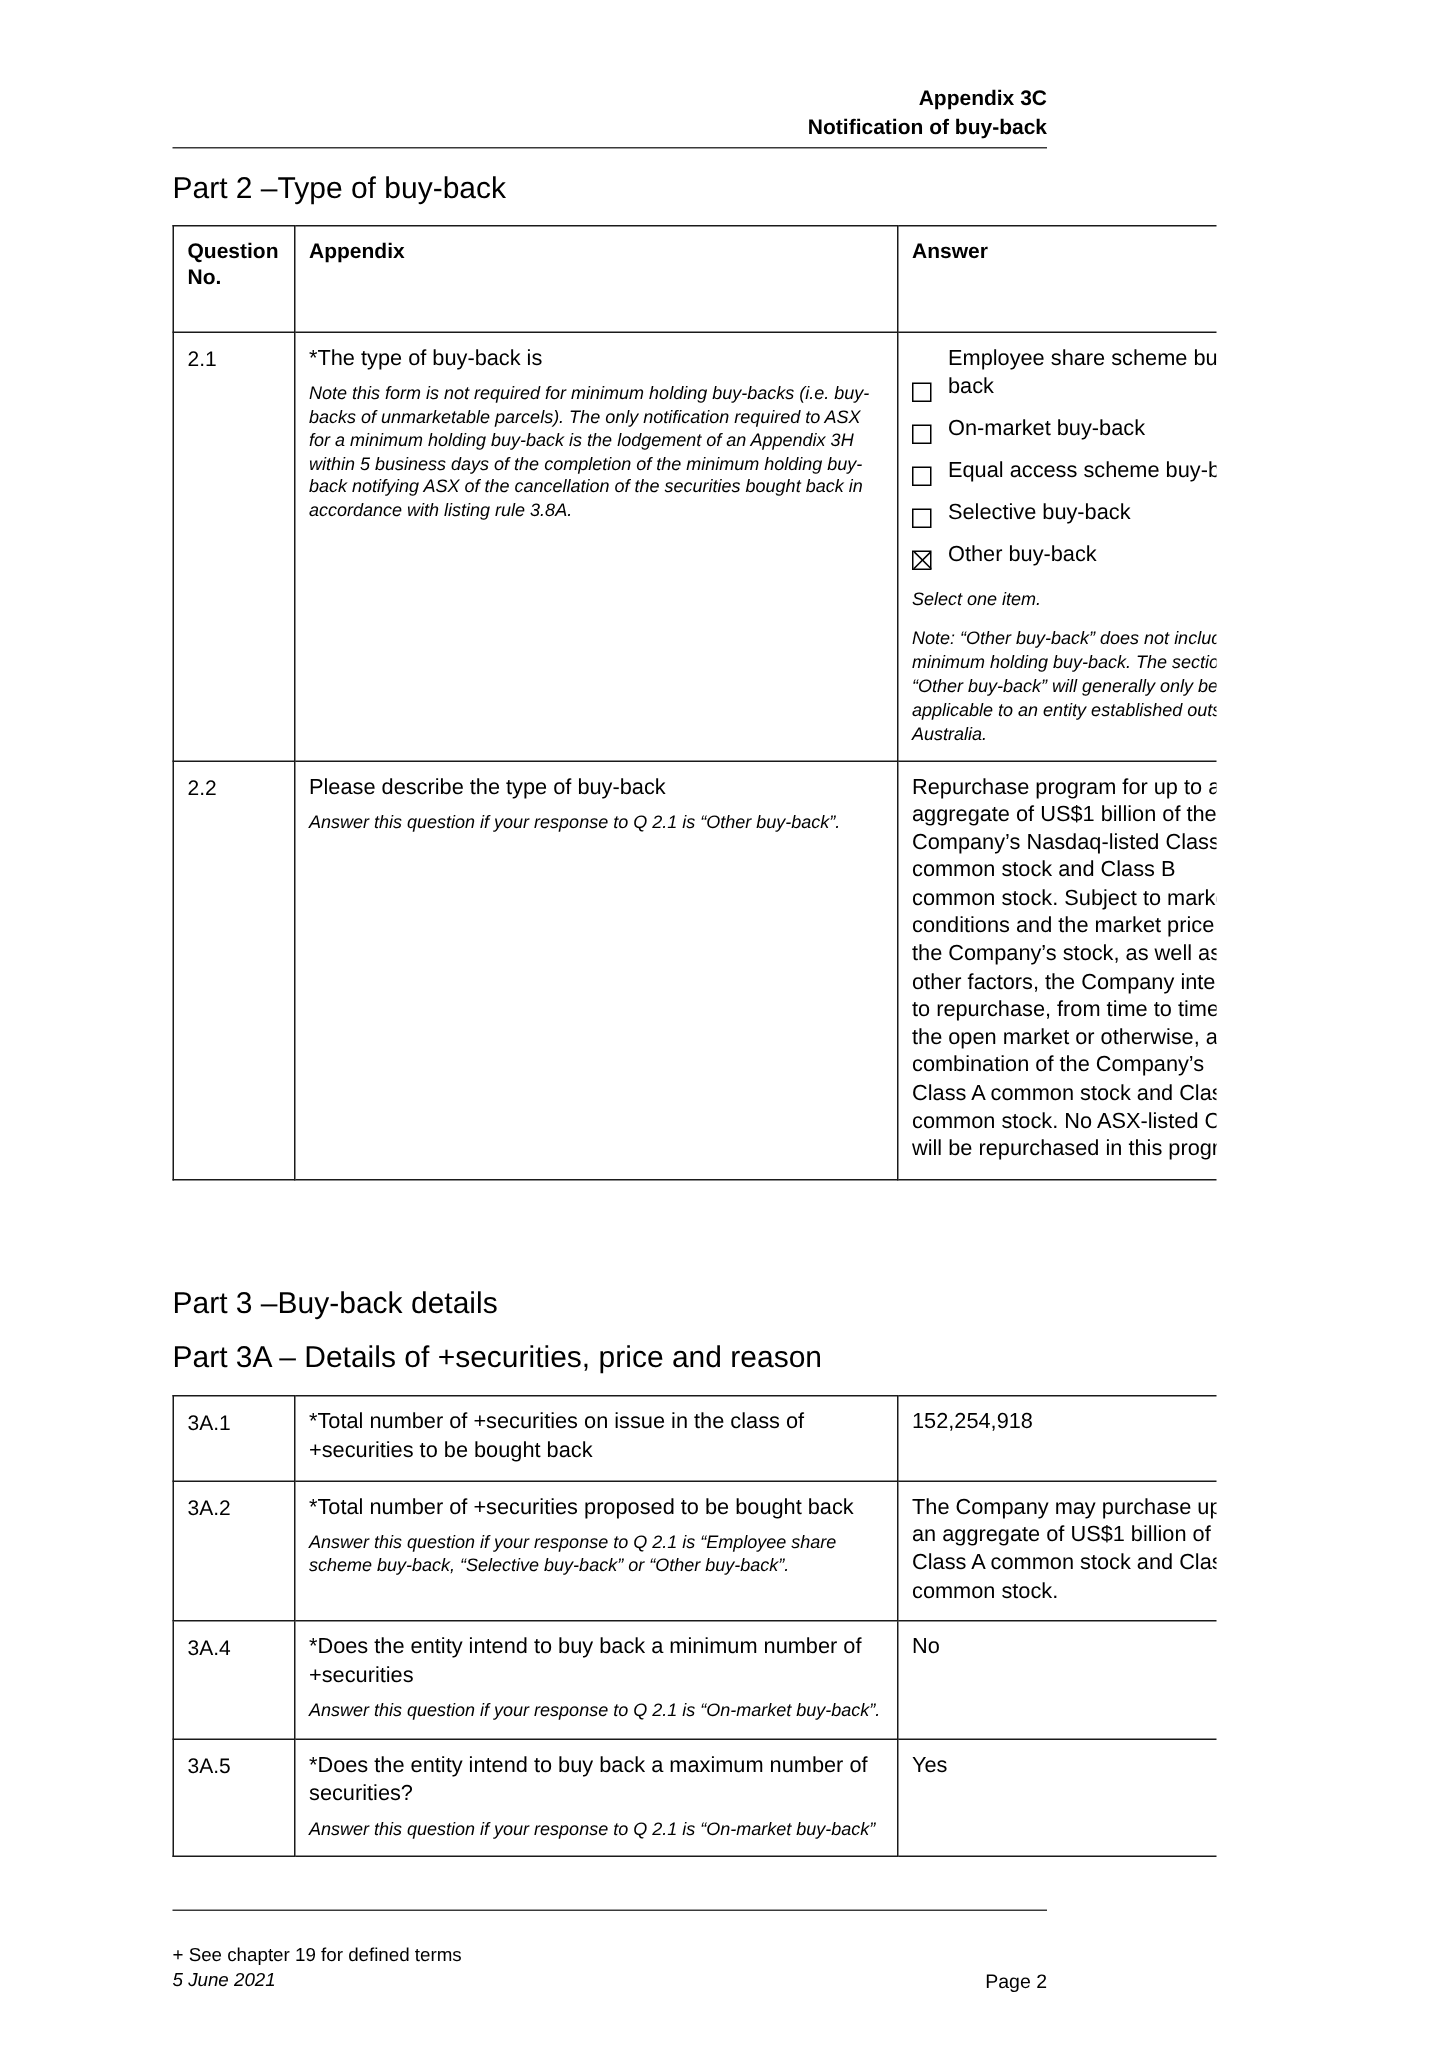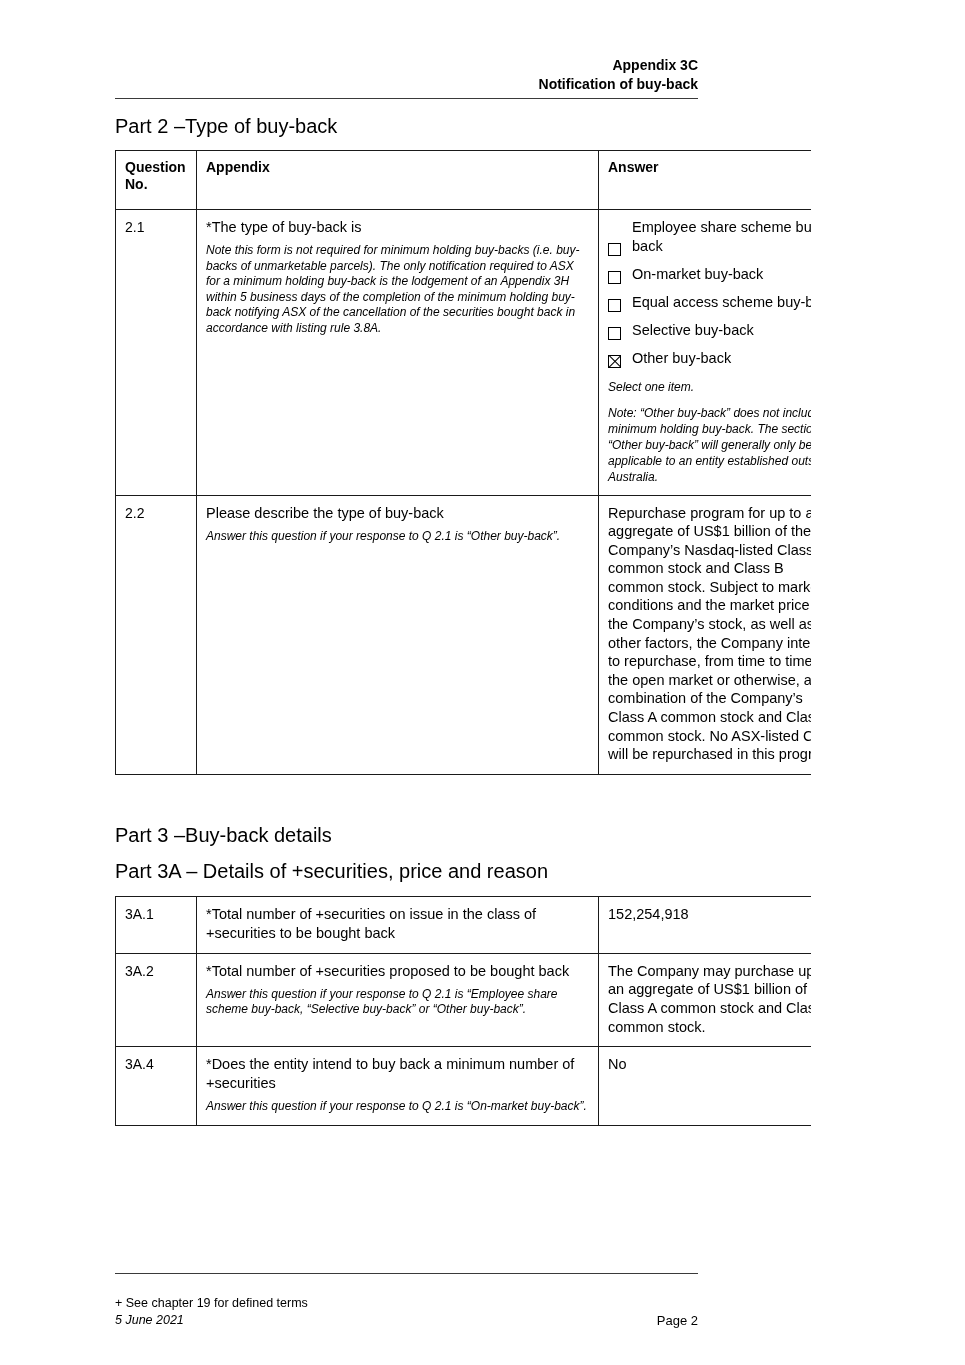--- a/index.html
+++ b/index.html
@@ -22,34 +22,34 @@
   .doc-header div { font-size: 14px; font-weight: bold; line-height: 19px; }
   
   .part-heading {
     font-size: 20px;
     font-weight: 400;
     line-height: 25px;
     margin-top: 15px;
     margin-bottom: 11px;
   }
   .part-heading.sub { margin-top: 9px; margin-bottom: 12px; }
-  .gap-before-part3 { margin-top: 48px; }
+  .gap-before-part3 { margin-top: 70px; }
   
   table.qtable {
     width: 737px;
     border-collapse: collapse;
     table-layout: fixed;
   }
   table.qtable th, table.qtable td {
     border: 1px solid #1a1a1a;
     vertical-align: top;
     text-align: left;
     padding: 8px 9px 10px 9px;
   }
-  table.qtable th { font-size: 14px; font-weight: bold; line-height: 17px; padding-bottom: 16px; }
+  table.qtable th { font-size: 14px; font-weight: bold; line-height: 17px; padding-bottom: 28px; }
   .qno { font-size: 14px; line-height: 18px; }
   .qtitle { font-size: 14.5px; line-height: 19px; }
   .qnote {
     font-size: 12px;
     font-style: italic;
     line-height: 15.5px;
     margin-top: 6px;
   }
   .answer-text { font-size: 14.5px; line-height: 18.6px; }
   
@@ -190,20 +190,30 @@
       <tr>
         <td class="qno">3A.4</td>
         <td>
           <div class="qtitle">*Does the entity intend to buy back a minimum number of +securities</div>
           <div class="qnote">Answer this question if your response to Q 2.1 is “On-market buy-back”.</div>
         </td>
         <td>
           <div class="answer-text">No</div>
         </td>
       </tr>
+      <tr>
+        <td class="qno">3A.5</td>
+        <td>
+          <div class="qtitle">*Does the entity intend to buy back a maximum number of securities?</div>
+          <div class="qnote">Answer this question if your response to Q 2.1 is “On-market buy-back”</div>
+        </td>
+        <td>
+          <div class="answer-text">Yes</div>
+        </td>
+      </tr>
     </tbody>
   </table>
 
   <div class="footer">
     <div class="terms">+ See chapter 19 for defined terms</div>
     <div class="footer-row">
       <span class="date">5 June 2021</span>
       <span class="pageno">Page 2</span>
     </div>
   </div>

